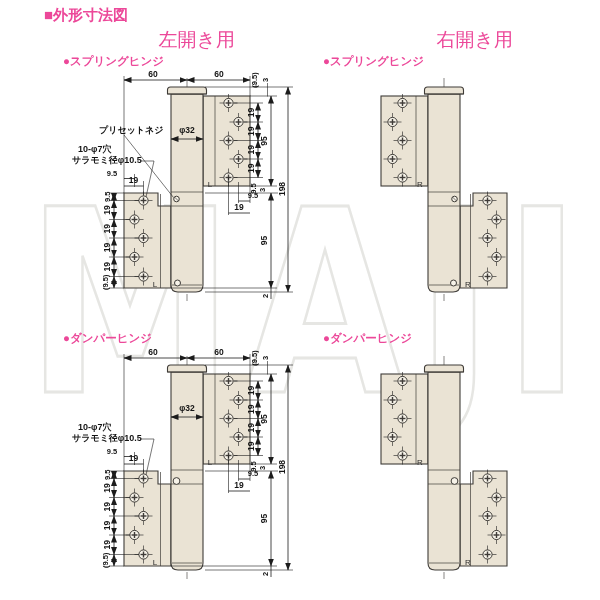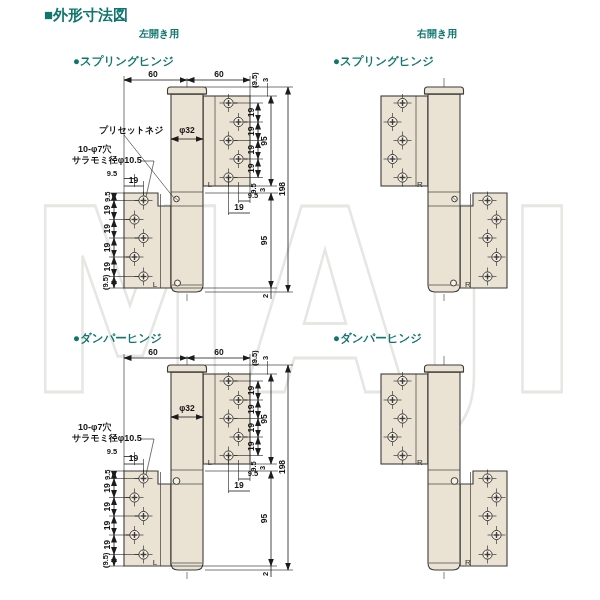--- a/index.html
+++ b/index.html
@@ -2,25 +2,25 @@
 <html style="--color-plate: #eae3d4; --color-line: #3f3c38; --color-dim: #1c1c1c; --color-watermark: #e6e6e3;"><head>
 <meta charset="utf-8">
 <style>
   html,body{margin:0;padding:0;background:#fff;}
   body{width:600px;height:600px;position:relative;overflow:hidden;
        font-family:"Liberation Sans",sans-serif;}
   .wm{position:absolute;left:26px;top:176px;z-index:0;
       font-family:"DejaVu Sans",sans-serif;font-weight:bold;font-size:255px;line-height:255px;
       letter-spacing:12px;color:transparent;-webkit-text-stroke:3px var(--color-watermark,#e6e6e3);
       transform:scaleX(.82);transform-origin:left top;white-space:nowrap;user-select:none;}
-  .hd{position:absolute;z-index:2;color:#0f766e;}
+  .hd{position:absolute;z-index:2;color:#ec4899;}
   .title{left:44px;top:6px;font-size:15px;font-weight:bold;}
-  .col{top:27px;width:96px;text-align:left;font-size:10px;font-weight:bold;}
+  .col{top:27px;width:96px;text-align:right;font-size:19px;font-weight:normal;}
   .col.l{left:139px}.col.r{left:417px}
-  .sec{font-size:11.5px;font-weight:bold;margin-left:10px;}
+  .sec{font-size:11.5px;font-weight:bold;}
   .sec.s1{left:63px;top:54px}.sec.s2{left:323px;top:54px}
   .sec.s3{left:63px;top:331px}.sec.s4{left:323px;top:331px}
   svg{position:absolute;left:0;top:0;z-index:1;}
   .plate{fill:var(--color-plate,#eae3d4);stroke:var(--color-line,#3f3c38);stroke-width:1.1;}
   .thin{stroke:var(--color-line,#3f3c38);stroke-width:.7;fill:none;}
   .dl{stroke:var(--color-dim,#1c1c1c);stroke-width:.8;fill:none;}
   .xl{stroke:var(--color-dim,#1c1c1c);stroke-width:.6;fill:none;}
   .cl{stroke:#55524e;stroke-width:.7;stroke-dasharray:10 3 2 3;fill:none;}
   text{font-family:"Liberation Sans",sans-serif;fill:#141414;}
   .dt{font-size:8.5px;font-weight:bold;text-anchor:middle;}

